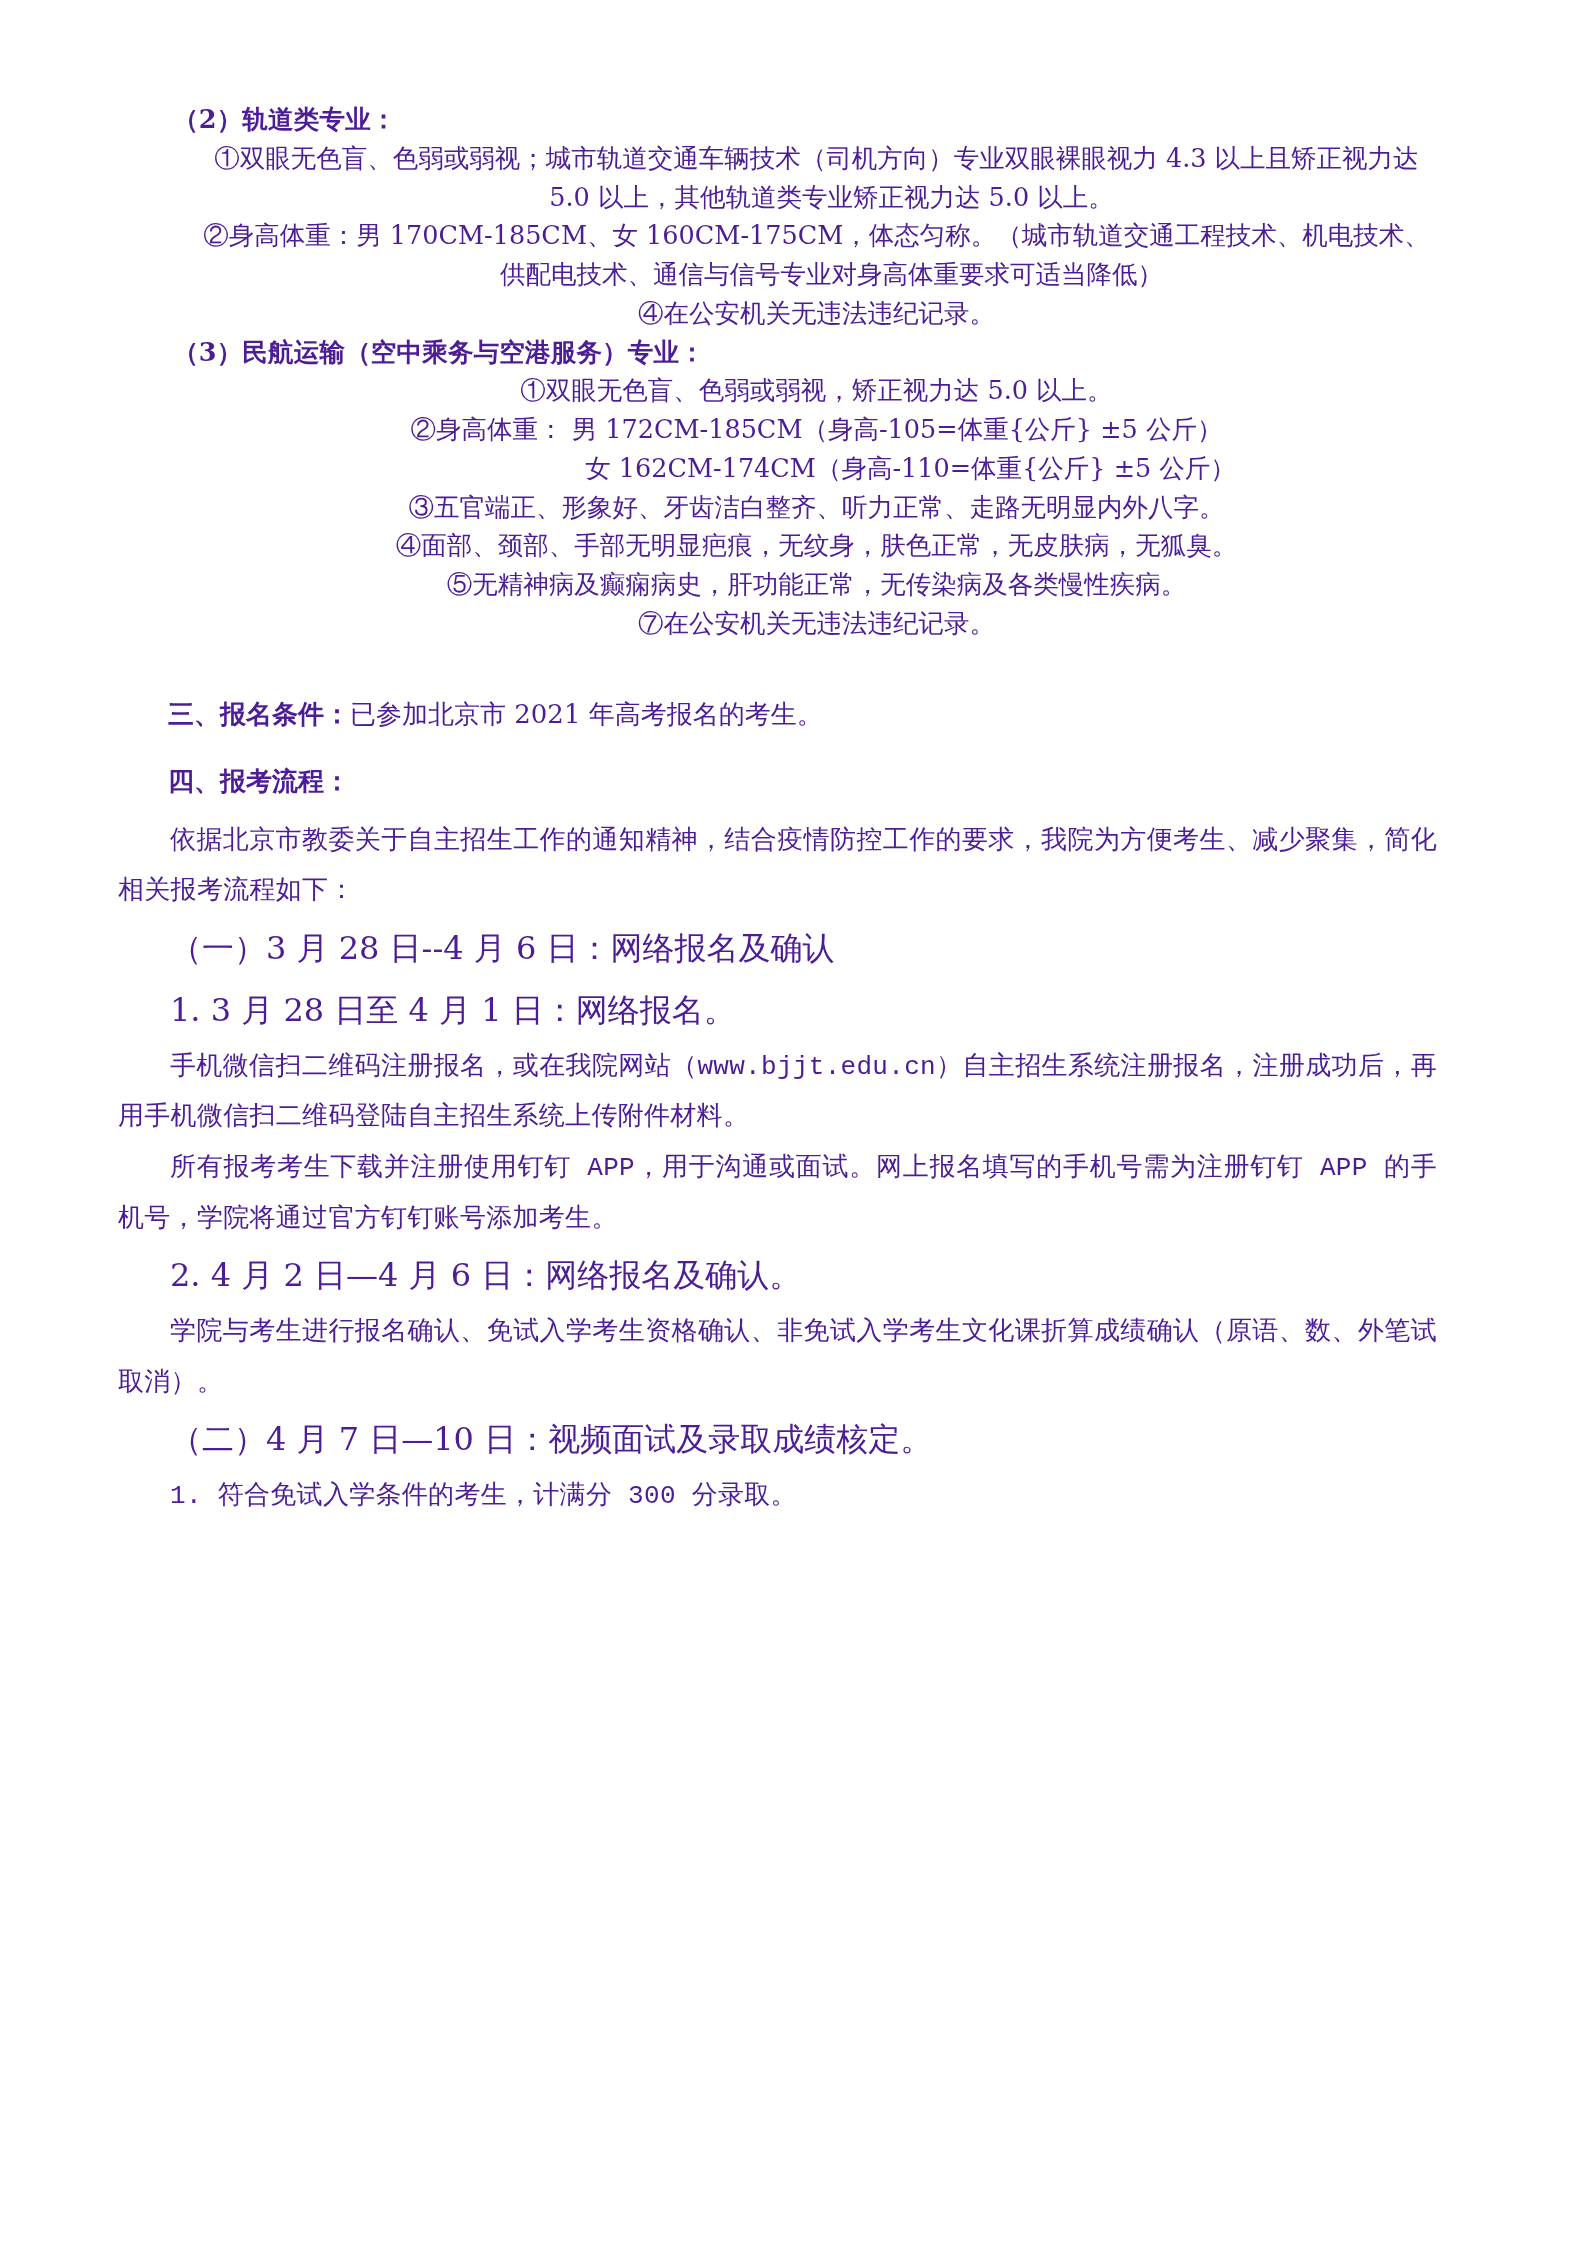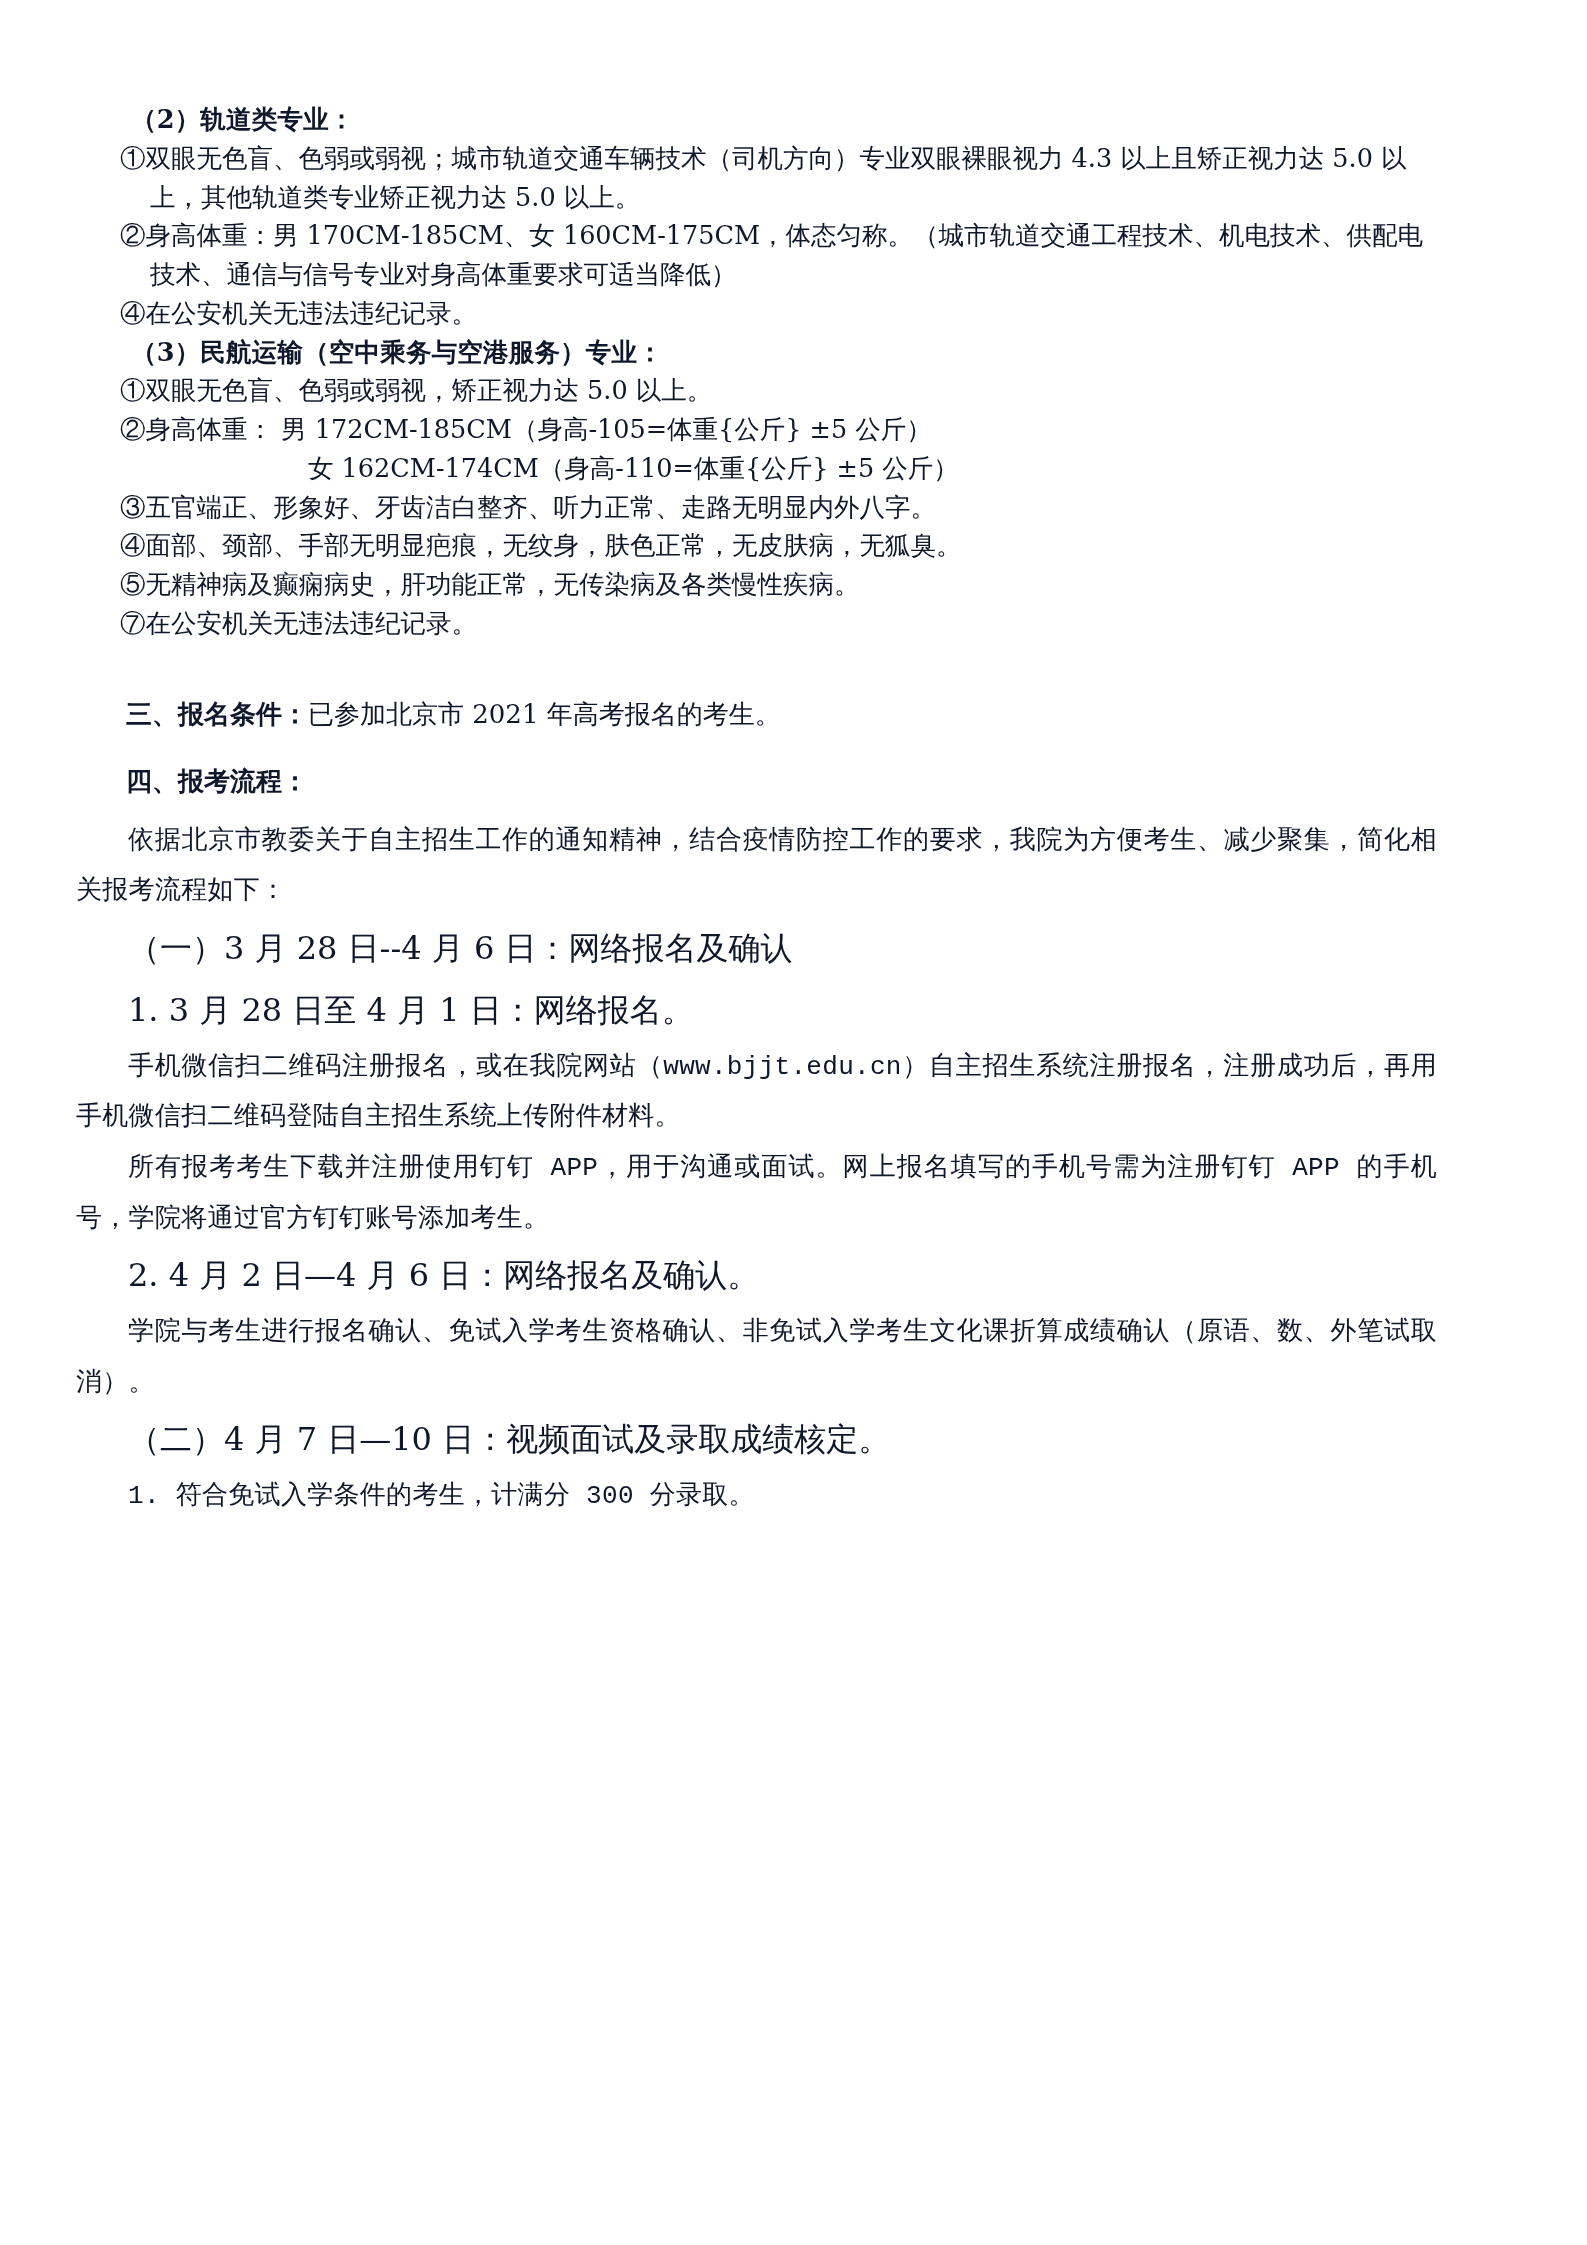--- a/index.html
+++ b/index.html
@@ -6,41 +6,42 @@
     margin: 0;
     padding: 0;
     background: #ffffff;
   }
   .page {
     width: 1587px;
     height: 2245px;
     position: relative;
     background: #ffffff;
     font-family: "DejaVu Serif", "Liberation Serif", serif;
-    color: #0f172a;
+    color: #4c1d95;
     box-sizing: border-box;
-    padding: 100px 150px 0 76px;
+    padding: 100px 150px 0 118px;
     overflow: hidden;
   }
   .doc {
     font-size: 25px;
     line-height: 1.52;
   }
   
   .lvl2 {
     
     margin-left: 55px;
     font-weight: bold;
     font-size: 25.5px;
     letter-spacing: 0.2px;
   }
   .item {
-    margin-left: 44px;
+    margin-left: 78px;
     text-indent: 0;
     font-size: 25.5px;
+    text-align: center;
   }
   .item .cont {
     display: block;
     padding-left: 30px;
     text-indent: -30px;
   }
   .sub-indent {
     display: block;
     padding-left: 188px;
     text-indent: 0;

